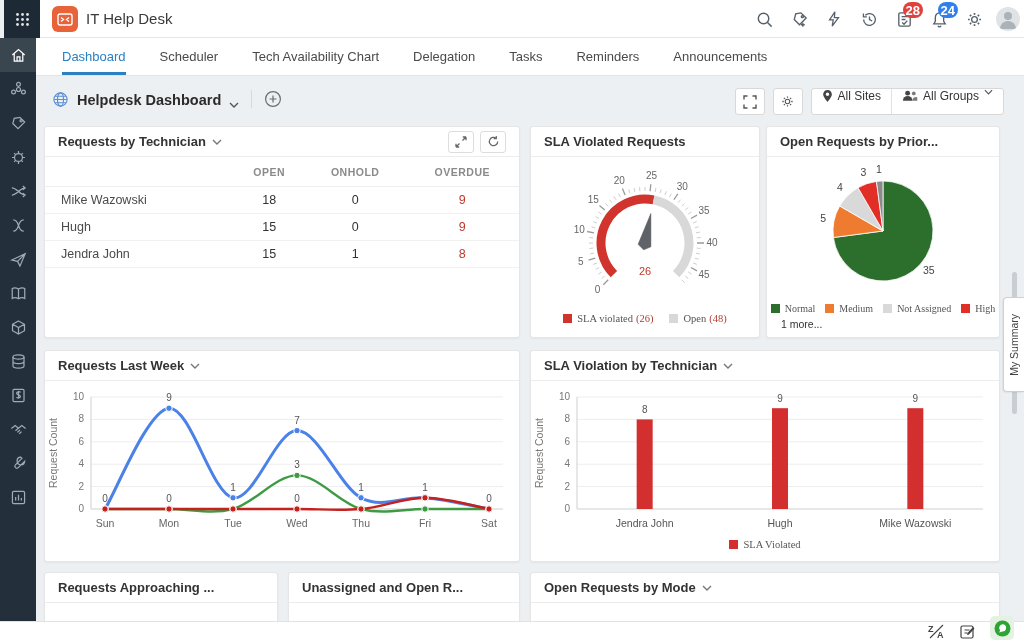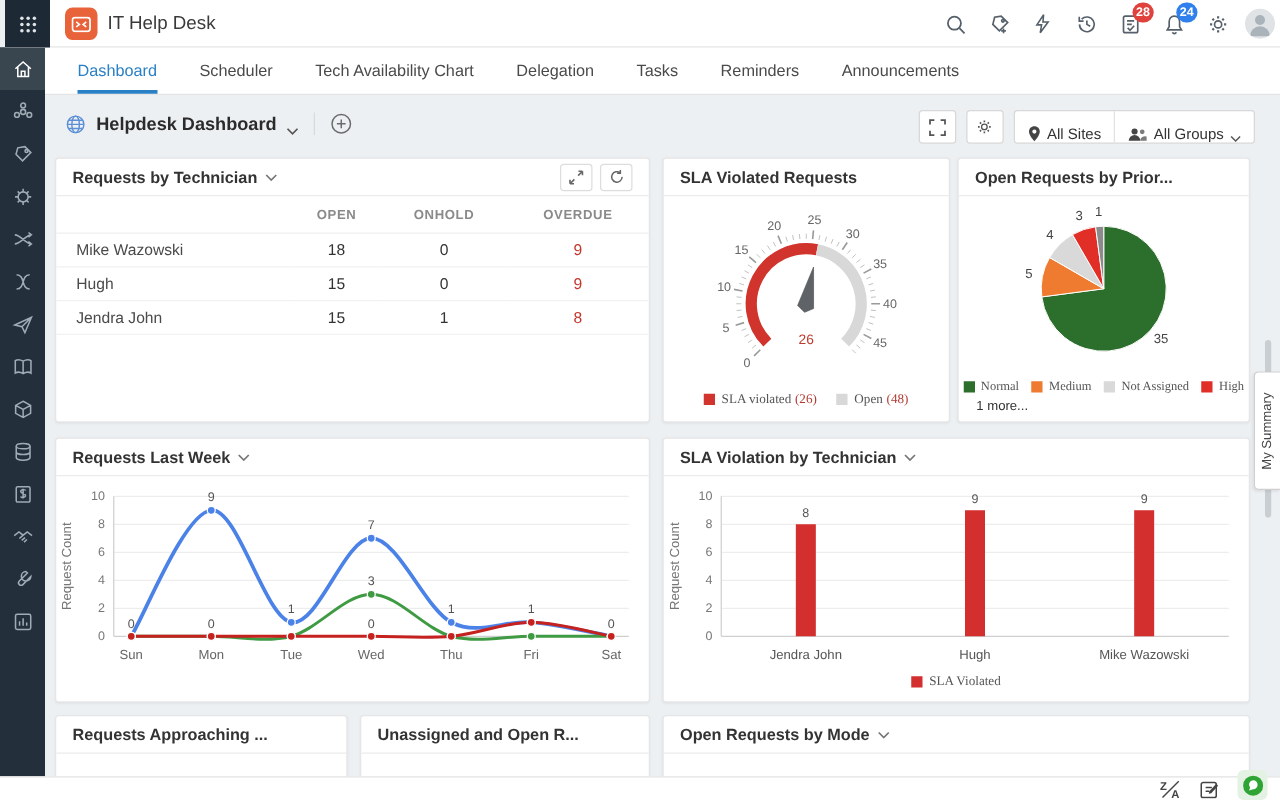--- a/index.html
+++ b/index.html
@@ -5,21 +5,21 @@
   * { margin:0; padding:0; box-sizing:border-box; }
   html,body { width:1024px; height:640px; overflow:hidden; font-family:"Liberation Sans","DejaVu Sans",sans-serif; background:#edf0f2; }
 
   
   #topbar { position:absolute; left:4px; top:0; width:1024px; height:38px; background:#fff; border-bottom:1px solid #e6e6e6; z-index:30; }
   #app-launcher { position:absolute; left:0; top:0; width:36px; height:38px; background:#1d2935; display:flex; align-items:center; justify-content:center; cursor:pointer; }
   #logo { position:absolute; left:48px; top:6px; width:26px; height:26px; background:#e8633a; border-radius:6px; display:flex; align-items:center; justify-content:center; }
   #app-title { position:absolute; left:82px; top:10px; font-size:15px; color:#3a3a3a; font-weight:500; }
   .tb-icons { position:absolute; right:8px; top:0; height:38px; display:flex; align-items:center; gap:9px; }
   .tb-ic { position:relative; width:26px; height:26px; display:flex; align-items:center; justify-content:center; cursor:pointer; color:#55606a; }
-  .badge { position:absolute; top:-4px; right:-6px; min-width:16px; height:16px; border-radius:8px; color:#fff; font-size:10px; font-weight:bold; display:flex; align-items:center; justify-content:center; padding:0 3px; }
+  .badge { position:absolute; top:-4px; right:-6px; min-width:16px; height:16px; border-radius:8px; color:#fff; font-size:13px; font-weight:bold; display:flex; align-items:center; justify-content:center; padding:0 3px; }
   .badge.red { background:#e0413c; } .badge.blue { background:#2f80ed; }
   #avatar { width:24px; height:24px; border-radius:50%; background:#dfe3e6; overflow:hidden; display:flex; align-items:center; justify-content:center; cursor:pointer; }
 
   
   #navbar { position:absolute; left:36px; top:38px; width:988px; height:38px; background:#fff; border-bottom:1px solid #e4e4e4; display:flex; align-items:stretch; padding-left:26px; gap:34px; z-index:20; }
   .nav-tab { display:flex; align-items:center; font-size:13px; color:#4a4a4a; cursor:pointer; border-bottom:3px solid transparent; padding-top:2px; }
   .nav-tab.active { color:#2980c4; border-bottom-color:#2980c4; }
 
   
   #sidebar { position:absolute; left:0; top:38px; width:36px; height:584px; background:#232f3a; z-index:25; }
@@ -27,21 +27,21 @@
   .sb-item.active { background:#39454f; color:#fff; }
 
   
   #page-header { position:absolute; left:36px; top:76px; width:988px; height:48px; }
   #dash-title-wrap { position:absolute; left:16px; top:14px; display:flex; align-items:flex-end; gap:8px; }
   #dash-title { font-size:14.5px; font-weight:bold; color:#2b2b2b; cursor:pointer; }
   .hdr-divider { width:1px; height:18px; background:#d9d9d9; margin:0 4px; }
   #hdr-right { position:absolute; right:20px; top:12px; display:flex; align-items:center; gap:8px; }
   .sq-btn { width:30px; height:27px; background:#fff; border:1px solid #d8d8d8; border-radius:3px; display:flex; align-items:center; justify-content:center; color:#555; cursor:pointer; }
   #scope-group { display:flex; align-items:center; height:27px; background:#fff; border:1px solid #d8d8d8; border-radius:3px; font-size:12px; color:#333; }
-  .scope-item { display:flex; align-items:flex-end; gap:5px; padding:0 10px; cursor:pointer; height:100%; }
+  .scope-item { display:flex; align-items:flex-start; gap:5px; padding:0 10px; cursor:pointer; height:100%; }
   .scope-item + .scope-item { border-left:1px solid #e2e2e2; }
 
   
   .card { position:absolute; background:#fff; border:1px solid #e6e6e6; border-radius:3px; box-shadow:0 1px 2px rgba(0,0,0,.05); overflow:hidden; }
   .card-hd { height:30px; display:flex; align-items:center; padding:0 13px; border-bottom:1px solid #ececec; }
   .card-title { font-size:13px; font-weight:bold; color:#333; white-space:nowrap; }
   .chev { margin-left:6px; color:#777; display:flex; cursor:pointer; }
   .hd-tools { margin-left:auto; display:flex; gap:6px; }
   .tool-btn { width:26px; height:22px; border:1px solid #ddd; border-radius:3px; background:#fff; display:flex; align-items:center; justify-content:center; color:#666; cursor:pointer; }
 

